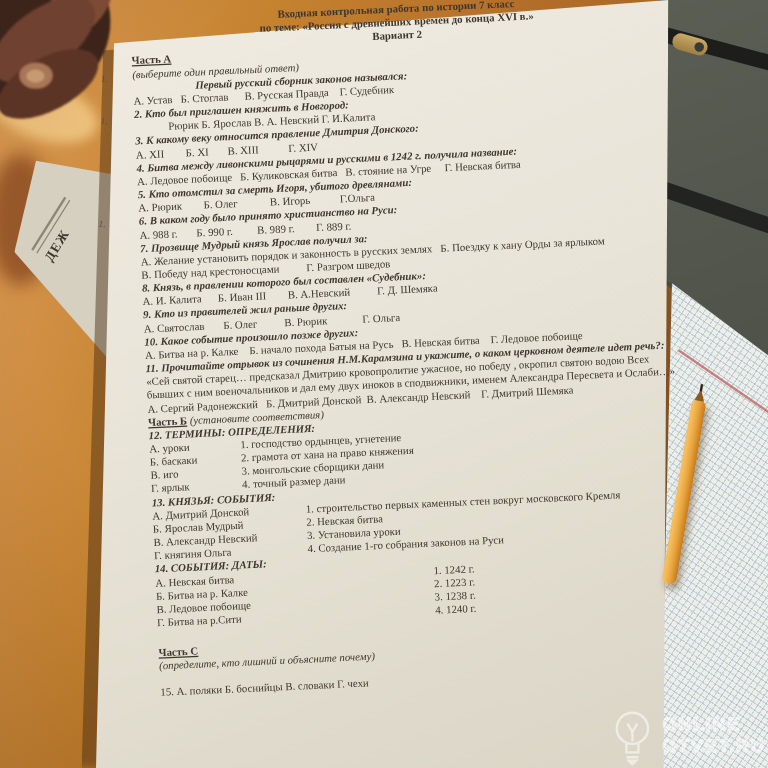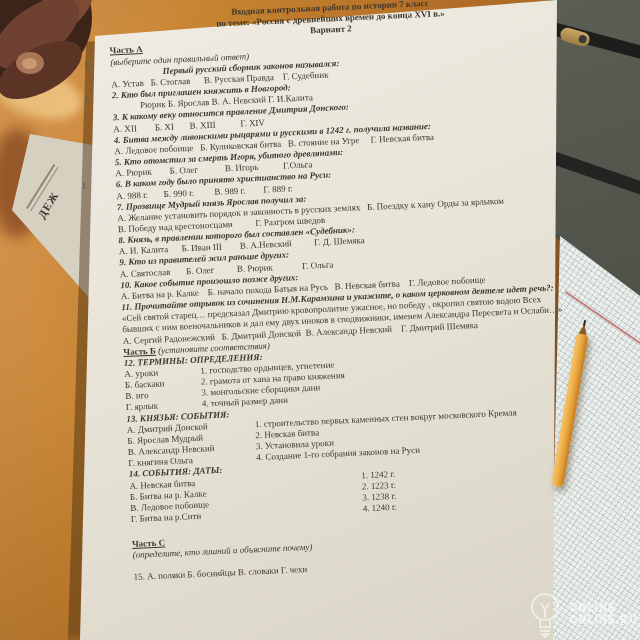--- a/index.html
+++ b/index.html
@@ -86,21 +86,21 @@
   .hand{position:absolute;left:0;top:0;width:140px;height:140px;z-index:8;filter:blur(.7px);}
   .hand i{position:absolute;border-radius:50%;}
   .palm{left:-58px;top:-52px;width:150px;height:140px;background:#3c241a;}
   .fingerA{left:-14px;top:8px;width:100px;height:50px;background:#6f4130;transform:rotate(-36deg);}
   .fingerB{left:-6px;top:48px;width:92px;height:44px;background:#5b3425;transform:rotate(-28deg);}
   .fingerC{left:28px;top:-12px;width:70px;height:40px;background:#7d4a34;transform:rotate(-40deg);}
   .tip{left:16px;top:52px;width:28px;height:22px;background:#a97757;}
   .nail{left:22px;top:58px;width:15px;height:11px;background:#c89a74;}
   
   .wm{position:absolute;right:2px;bottom:2px;z-index:9;display:flex;align-items:center;gap:5px;}
-  .wm-text{font-family:"Liberation Sans",sans-serif;font-weight:bold;font-size:10px;
+  .wm-text{font-family:"Liberation Sans",sans-serif;font-weight:bold;font-size:15px;
     letter-spacing:1.5px;line-height:1.25;color:rgba(255,255,255,.30);
     -webkit-text-stroke:.8px rgba(255,255,255,.55);}
 </style>
 </head>
 <body>
 
 <div class="stage">
 
   <div class="desk"></div>
   <div class="desk-streak"></div>
@@ -211,17 +211,17 @@
       <g fill="none" stroke="rgba(255,255,255,.55)" stroke-width="2">
         <circle cx="20" cy="17" r="13"></circle>
         <path d="M15 30 L15 36 M25 30 L25 36"></path>
         <path d="M14 37 L26 37 M15 41 L25 41"></path>
         <path d="M17 44 L23 44 L20 47 Z"></path>
         <path d="M16 13 L20 20 L24 13 M20 20 L20 28"></path>
       </g>
     </svg>
     <div class="wm-text">
       <div>ONLINE</div>
-      <div>ONLINE.RU</div>
+      <div>OTVET.RU</div>
     </div>
   </div>
 
 </div>
 
 </body></html>

